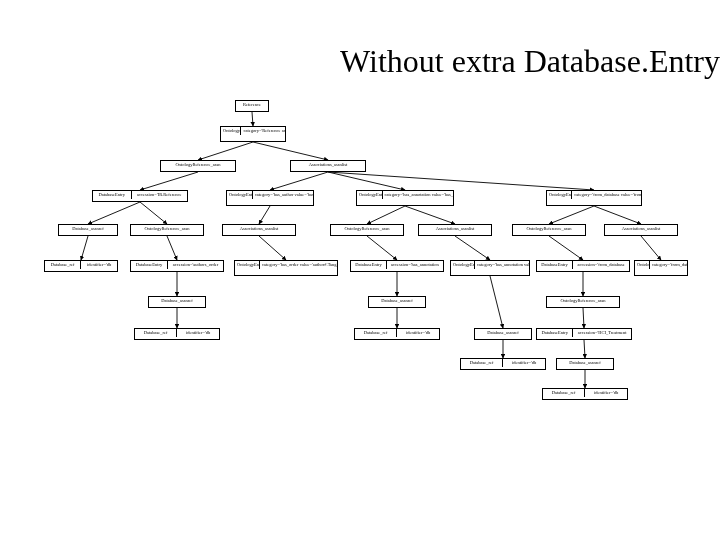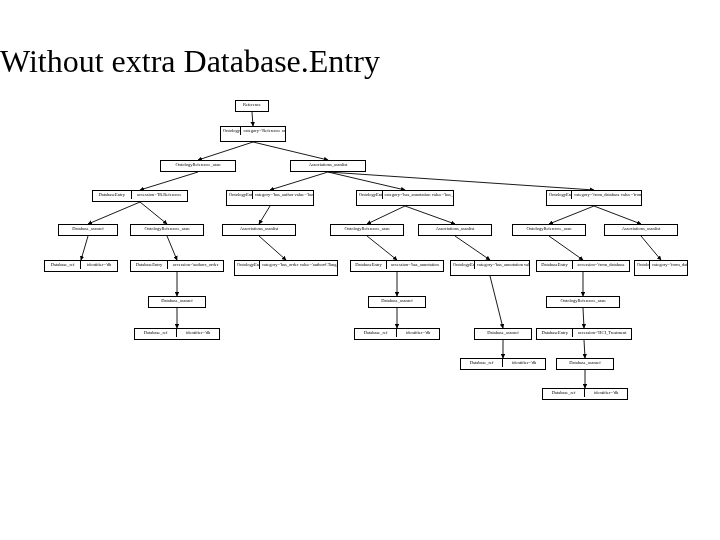--- a/index.html
+++ b/index.html
@@ -10,21 +10,21 @@
     background: #ffffff;
     font-family: "Times New Roman", Times, serif;
     color: #000;
     overflow: hidden;
   }
   .title {
     position: absolute;
     top: 22px;
     left: 0;
     width: 100%;
-    text-align: left;
+    text-align: right;
     font-size: 32px;
     font-weight: 400;
   }
   .canvas {
     position: absolute;
     top: 80px;
     left: 30px;
     width: 660px;
     height: 430px;
   }

